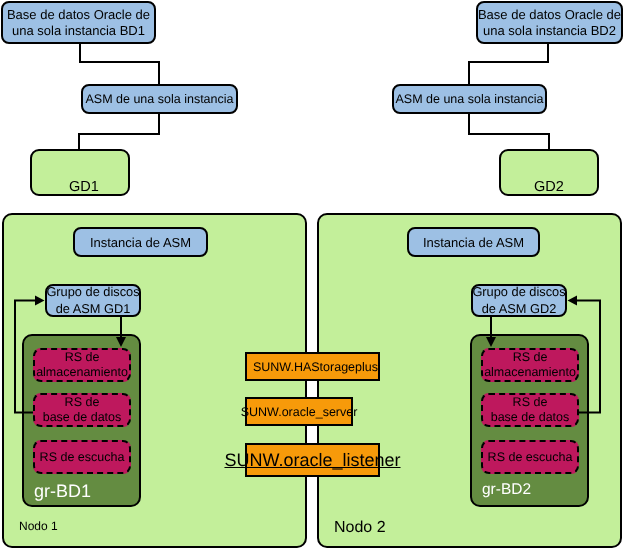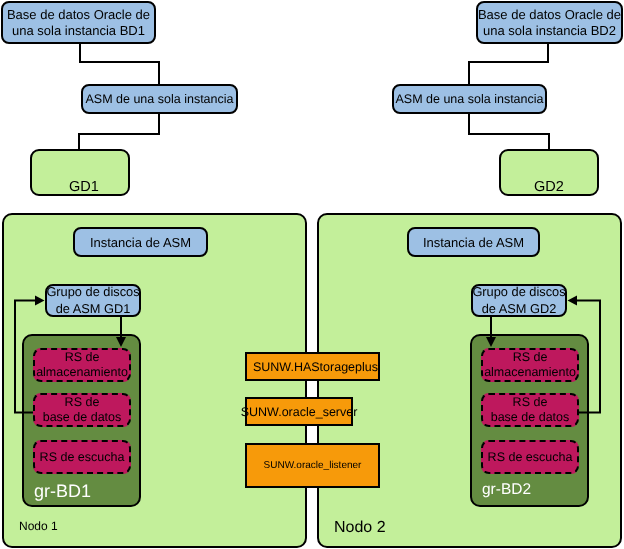--- a/index.html
+++ b/index.html
@@ -145,21 +145,21 @@
     <span>RS de escucha</span>
   </div>
   <div class="lbl" style="left:334px;top:519px;font-size:16px;">Nodo 2</div>
 
   <div class="box orange" style="left:245px;top:352px;width:135px;height:29px;font-size:12.5px;justify-content:flex-end;">
     <span>SUNW.HAStorageplus</span>
   </div>
   <div class="box orange" style="left:245px;top:397px;width:108px;height:29px;font-size:12.5px;">
     <span>SUNW.oracle_server</span>
   </div>
-  <div class="box orange" style="left:245px;top:443px;width:135px;height:45px;font-size:10px;">
+  <div class="box orange" style="left:245px;top:443px;width:135px;height:34px;font-size:18px;text-decoration:underline;">
     <span>SUNW.oracle_listener</span>
   </div>
 
   <svg class="lines z3" viewBox="0 0 624 549">
     <g fill="none" stroke="#000" stroke-width="2">
       <path d="M121,317 L121,339"></path>
       <path d="M491,317 L491,339"></path>
 
       <path d="M33,412.5 L15,412.5 L15,300.5 L36,300.5"></path>
 

